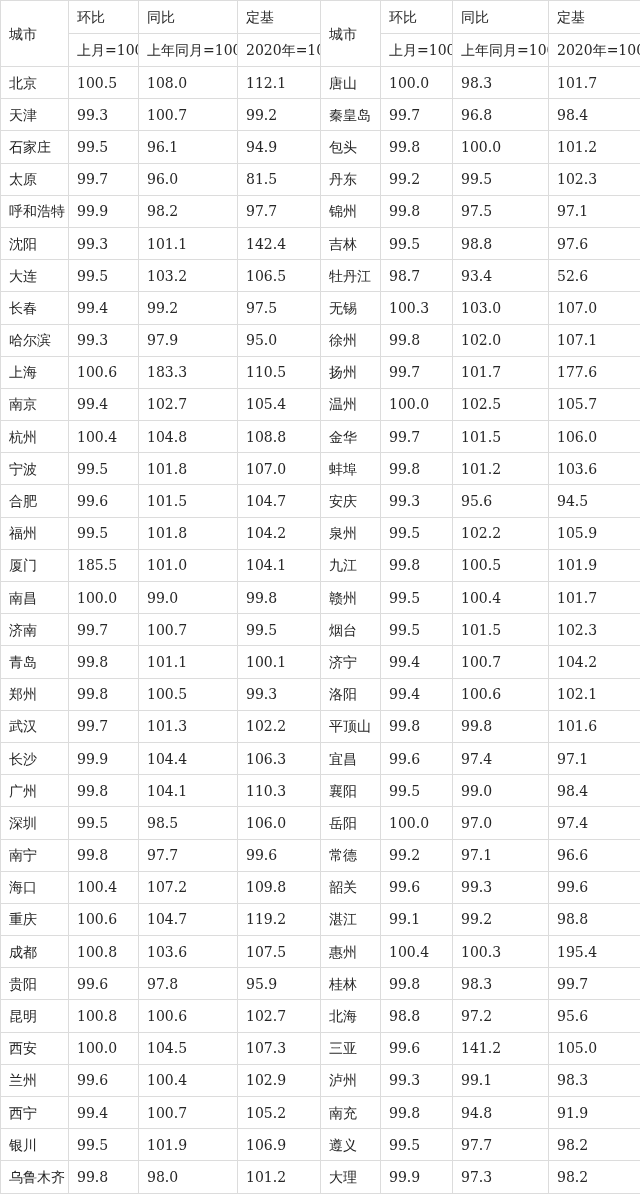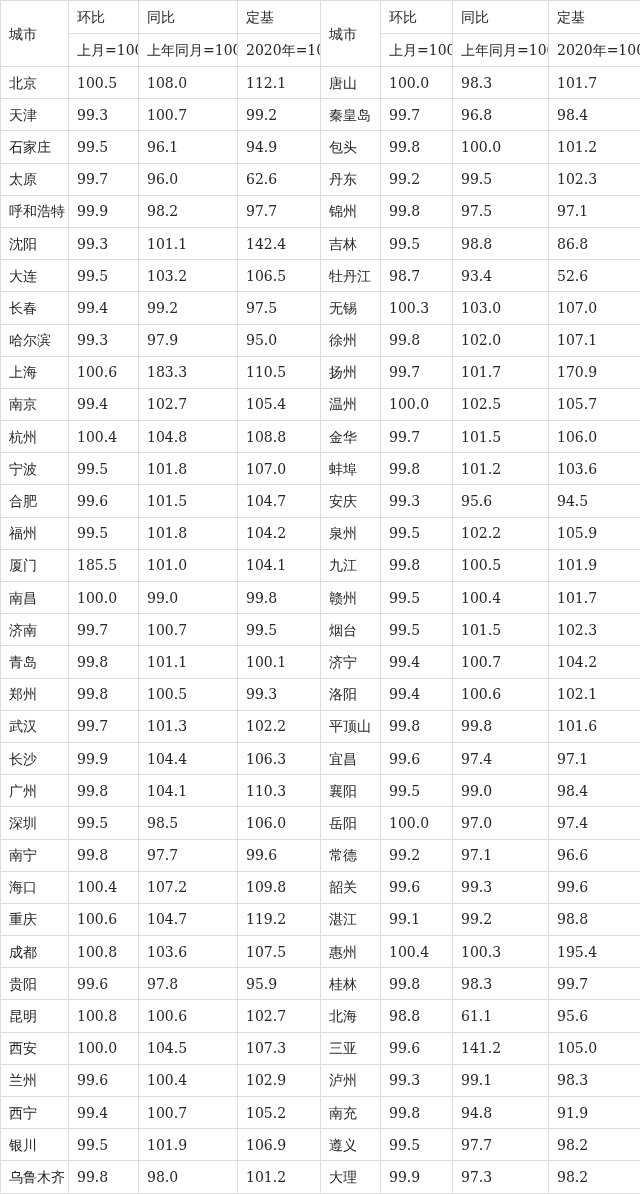--- a/index.html
+++ b/index.html
@@ -101,21 +101,21 @@
           <td class="num">94.9</td>
           <td class="city">包头</td>
           <td class="num">99.8</td>
           <td class="num">100.0</td>
           <td class="num">101.2</td>
         </tr>
         <tr>
           <td class="city">太原</td>
           <td class="num">99.7</td>
           <td class="num">96.0</td>
-          <td class="num">62.6</td>
+          <td class="num">81.5</td>
           <td class="city">丹东</td>
           <td class="num">99.2</td>
           <td class="num">99.5</td>
           <td class="num">102.3</td>
         </tr>
         <tr>
           <td class="city">呼和浩特</td>
           <td class="num">99.9</td>
           <td class="num">98.2</td>
           <td class="num">97.7</td>
@@ -125,21 +125,21 @@
           <td class="num">97.1</td>
         </tr>
         <tr>
           <td class="city">沈阳</td>
           <td class="num">99.3</td>
           <td class="num">101.1</td>
           <td class="num">142.4</td>
           <td class="city">吉林</td>
           <td class="num">99.5</td>
           <td class="num">98.8</td>
-          <td class="num">86.8</td>
+          <td class="num">97.6</td>
         </tr>
         <tr>
           <td class="city">大连</td>
           <td class="num">99.5</td>
           <td class="num">103.2</td>
           <td class="num">106.5</td>
           <td class="city">牡丹江</td>
           <td class="num">98.7</td>
           <td class="num">93.4</td>
           <td class="num">52.6</td>
@@ -165,21 +165,21 @@
           <td class="num">107.1</td>
         </tr>
         <tr>
           <td class="city">上海</td>
           <td class="num">100.6</td>
           <td class="num">183.3</td>
           <td class="num">110.5</td>
           <td class="city">扬州</td>
           <td class="num">99.7</td>
           <td class="num">101.7</td>
-          <td class="num">170.9</td>
+          <td class="num">177.6</td>
         </tr>
         <tr>
           <td class="city">南京</td>
           <td class="num">99.4</td>
           <td class="num">102.7</td>
           <td class="num">105.4</td>
           <td class="city">温州</td>
           <td class="num">100.0</td>
           <td class="num">102.5</td>
           <td class="num">105.7</td>
@@ -364,21 +364,21 @@
           <td class="num">98.3</td>
           <td class="num">99.7</td>
         </tr>
         <tr>
           <td class="city">昆明</td>
           <td class="num">100.8</td>
           <td class="num">100.6</td>
           <td class="num">102.7</td>
           <td class="city">北海</td>
           <td class="num">98.8</td>
-          <td class="num">61.1</td>
+          <td class="num">97.2</td>
           <td class="num">95.6</td>
         </tr>
         <tr>
           <td class="city">西安</td>
           <td class="num">100.0</td>
           <td class="num">104.5</td>
           <td class="num">107.3</td>
           <td class="city">三亚</td>
           <td class="num">99.6</td>
           <td class="num">141.2</td>

